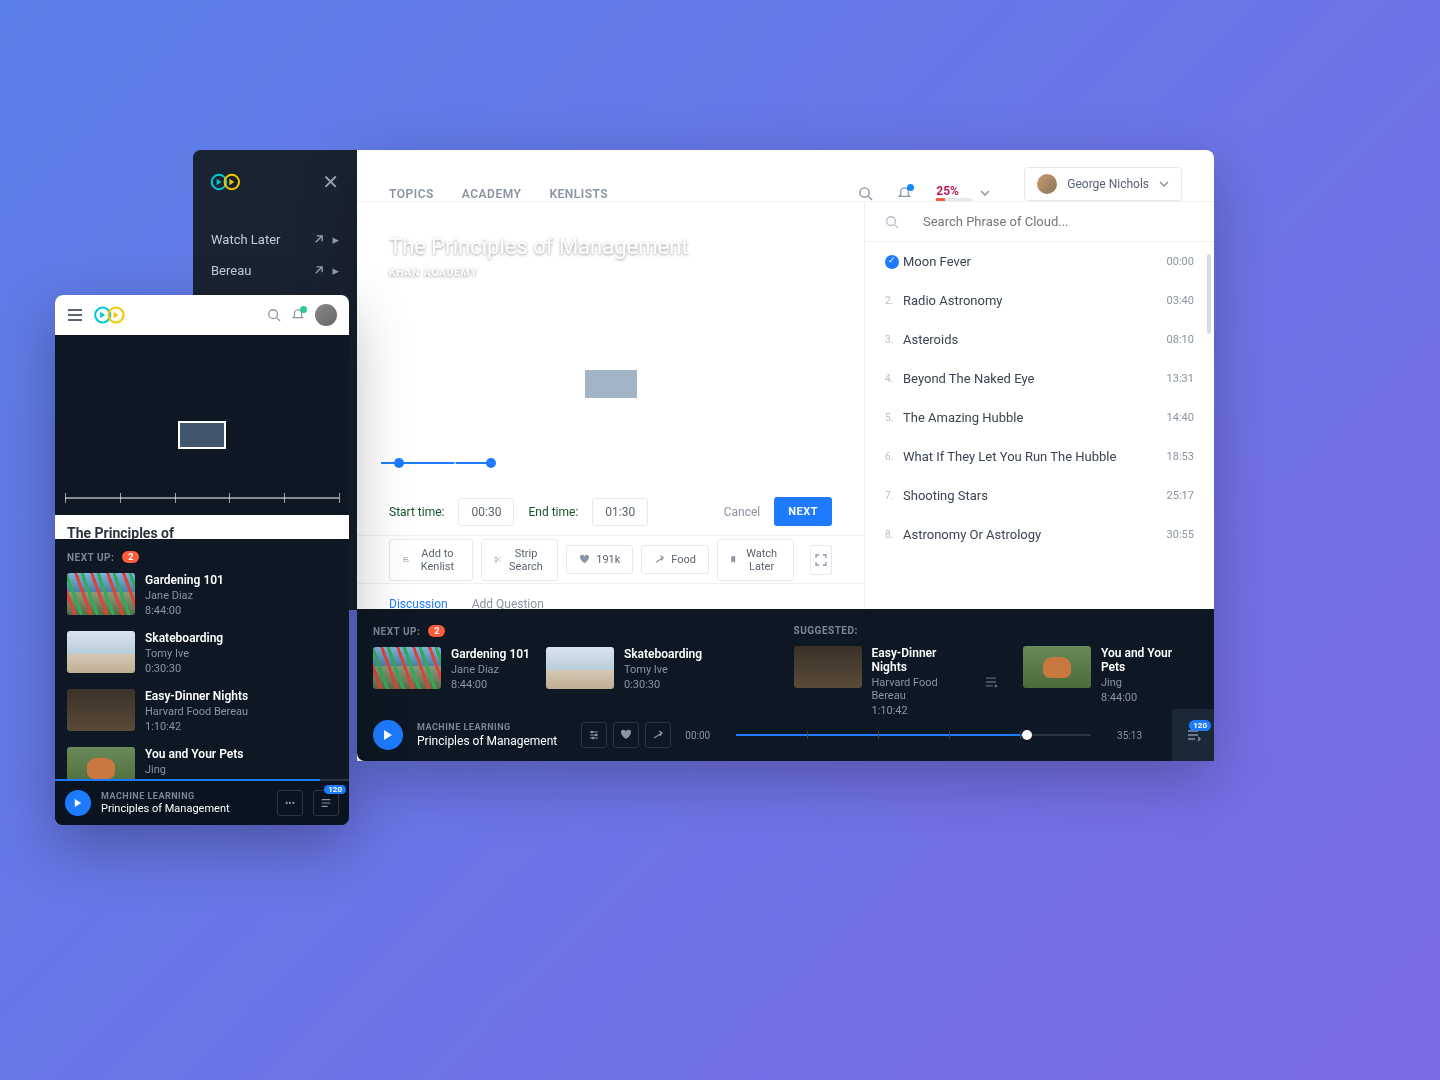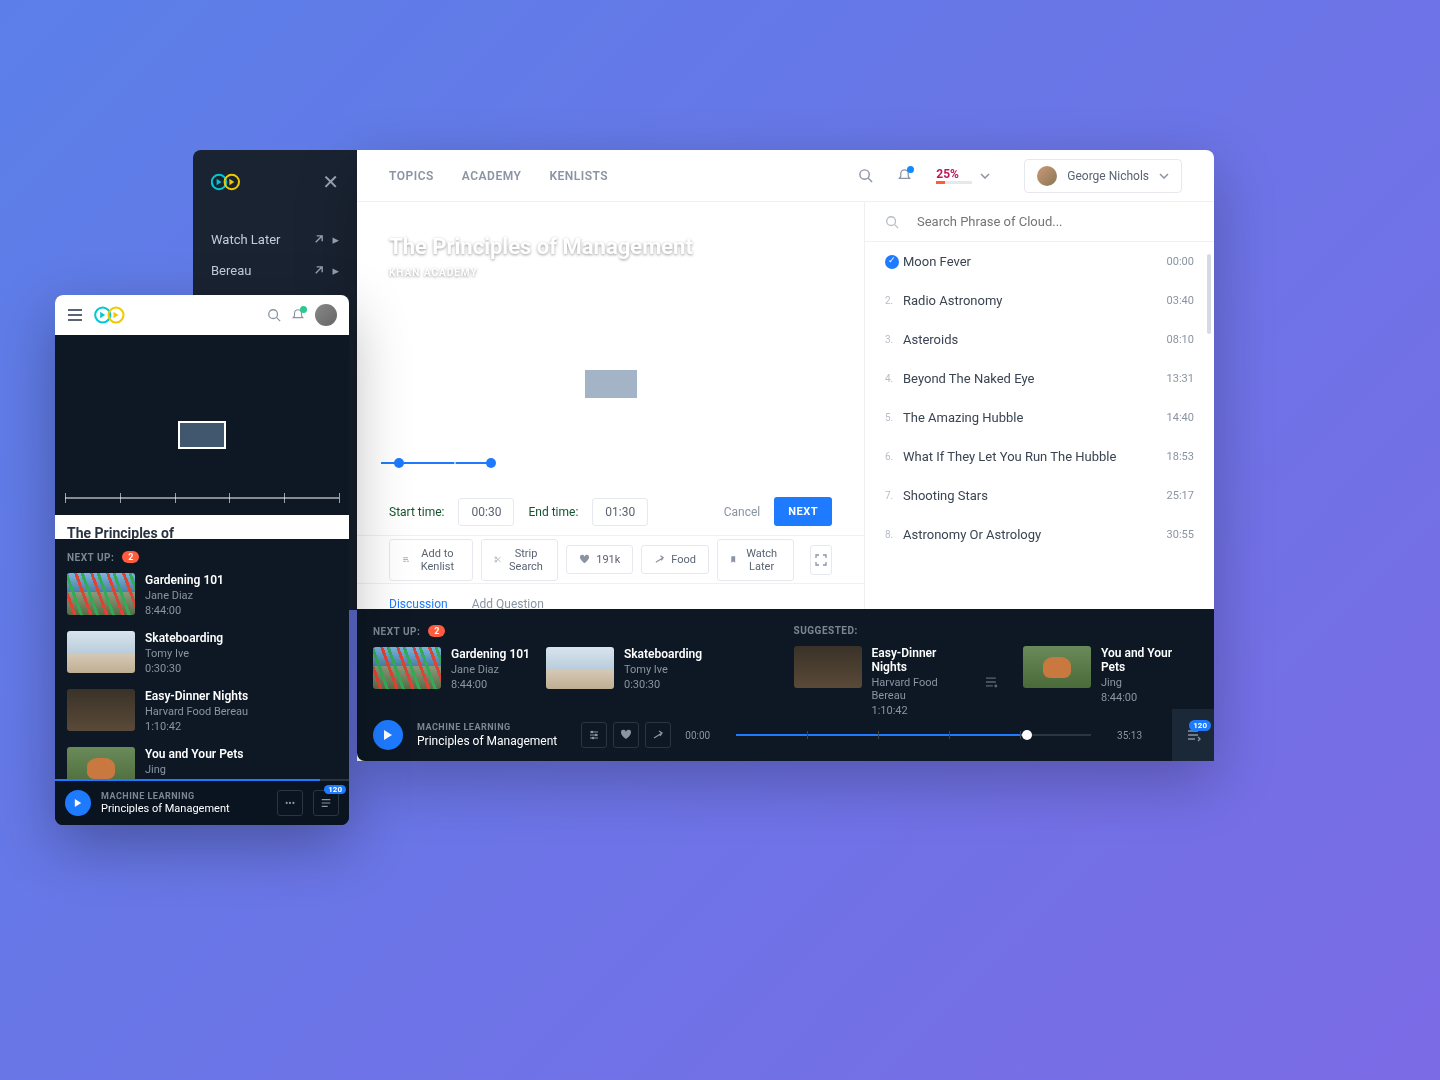--- a/index.html
+++ b/index.html
@@ -8,40 +8,40 @@
 
 .sidebar-panel{position:absolute;left:193px;top:150px;width:164px;height:460px;background:#1a2332;border-radius:8px 0 0 0;padding:20px 18px}
 .sidebar-panel .logo-row{display:flex;align-items:center;justify-content:space-between;margin-bottom:30px}
 .sidebar-panel .dd-logo{width:32px;height:20px}
 .sidebar-panel .close-x{color:#9ba5b0;cursor:pointer;font-size:20px}
 .sidebar-menu-item{display:flex;align-items:center;justify-content:space-between;color:#c5cdd8;font-size:13px;padding:8px 0;cursor:pointer}
 .sidebar-menu-item .ic{display:flex;align-items:center;gap:8px}
 
 
 .desktop-window{position:absolute;left:357px;top:150px;width:857px;height:611px;background:#fff;border-radius:0 8px 0 0;overflow:hidden;box-shadow:0 20px 60px rgba(0,0,0,0.25)}
-.topbar{height:52px;display:flex;align-items:center;padding:0 32px;border-bottom:1px solid #eef1f4}
+.topbar{height:52px;display:flex;align-items:flex-end;padding:0 32px;border-bottom:1px solid #eef1f4}
 .topbar .nav-links{display:flex;gap:28px}
 .topbar .nav-links a{color:#8a94a2;font-size:12px;font-weight:600;letter-spacing:0.5px;text-decoration:none;cursor:pointer}
 .topbar .spacer{flex:1}
 .topbar .search-ic{color:#8a94a2;margin-right:24px;cursor:pointer}
 .topbar .bell{position:relative;color:#8a94a2;margin-right:24px;cursor:pointer}
 .topbar .bell .dot{position:absolute;top:-2px;right:-2px;width:7px;height:7px;background:#0d8cff;border-radius:50%}
 .topbar .pct-wrap{display:flex;align-items:center;gap:8px;margin-right:20px}
 .topbar .pct{color:#be185d;font-size:12px;font-weight:700}
 .topbar .pct-bar{width:36px;height:3px;background:#e5e9ee;position:relative}
 .topbar .pct-bar::before{content:'';position:absolute;left:0;top:0;width:25%;height:100%;background:#ff5c3e}
 .topbar .chev{color:#8a94a2;cursor:pointer}
 .topbar .user-drop{display:flex;align-items:center;gap:10px;border:1px solid #e5e9ee;border-radius:4px;padding:6px 12px;margin-left:14px;cursor:pointer}
 .topbar .user-drop .av{width:20px;height:20px;border-radius:50%;background:linear-gradient(135deg,#c97 0%,#875 100%)}
 .topbar .user-drop .nm{font-size:12px;color:#5a6472}
 
 .main-split{display:flex;height:calc(100% - 52px)}
 .video-col{flex:1;display:flex;flex-direction:column}
 .hero{height:286px;position:relative;display:flex;flex-direction:column;justify-content:flex-start;padding:32px}
-.hero h1{color:#fff;font-size:22px;font-weight:700;text-shadow:0 1px 3px rgba(0,0,0,0.4)}
+.hero h1{color:#fff;font-size:22px;font-weight:400;text-shadow:0 1px 3px rgba(0,0,0,0.4)}
 .hero .src{color:#fff;font-size:10px;font-weight:700;letter-spacing:1px;margin-top:8px;text-shadow:0 1px 3px rgba(0,0,0,0.4)}
 
 
 .hero-bg{position:absolute;inset:0;z-index:-1}
 .sky{position:absolute;inset:0;background:linear-gradient(180deg,#a8c5e0 0%,#c8d9e8 50%,#d4e1ec 100%)}
 .sea{position:absolute;left:0;right:0;top:55%;height:15%;background:linear-gradient(180deg,#5c8aad 0%,#6b94b3 100%)}
 .land{position:absolute;left:0;right:0;bottom:0;height:35%;background:linear-gradient(180deg,#8a9070 0%,#6b7255 40%,#5a5f48 100%)}
 .palm{position:absolute;left:-8%;top:-10%;width:42%;height:110%;background:radial-gradient(ellipse 60% 50% at 50% 40%,#3d3528 0%,#2a2419 50%,#1a1610 100%);border-radius:50% 50% 40% 40%}
 .palm::before{content:'';position:absolute;inset:8%;background:repeating-conic-gradient(from 0deg,#4a3f2e 0deg 12deg,#2d2518 12deg 24deg);border-radius:50%;opacity:0.6}
 
@@ -66,21 +66,21 @@
 .disc-bar{height:40px;display:flex;align-items:center;padding:0 32px;gap:24px}
 .disc-bar a{font-size:12px;color:#1e7bff;cursor:pointer}
 .disc-bar a.mute{color:#8a94a2}
 
 
 .toc-col{width:350px;border-left:1px solid #eef1f4;display:flex;flex-direction:column}
 .toc-tabs{display:flex;padding:0 20px;height:46px;align-items:center;gap:20px;border-bottom:1px solid #eef1f4}
 .toc-tabs a{font-size:12px;color:#8a94a2;cursor:pointer;padding-bottom:14px;margin-bottom:-14px}
 .toc-tabs a.act{color:#0d8cff;border-bottom:2px solid #0d8cff}
 .toc-tabs .gdot{width:6px;height:6px;background:#2bc98e;border-radius:50%;display:inline-block;margin-left:2px;vertical-align:middle}
-.toc-search{display:flex;align-items:center;gap:18px;padding:12px 20px;border-bottom:1px solid #eef1f4}
+.toc-search{display:flex;align-items:center;gap:24px;padding:12px 20px;border-bottom:1px solid #eef1f4}
 .toc-search input{border:none;outline:none;font-size:13px;flex:1}
 .toc-scroll{flex:1;overflow-y:auto;position:relative}
 .toc-item{display:flex;align-items:center;padding:12px 20px;cursor:pointer}
 .toc-item .num{color:#b5bdc7;font-size:10px;width:18px}
 .toc-item .check{width:14px;height:14px;background:#1e7bff;border-radius:50%;margin-right:4px;position:relative}
 .toc-item .check::after{content:'✓';color:#fff;font-size:9px;position:absolute;left:3px;top:0}
 .toc-item .tt{flex:1;font-size:13px;color:#3a4452}
 .toc-item .tm{font-size:11px;color:#8a94a2}
 .toc-scrollbar{position:absolute;right:3px;top:12px;width:4px;height:80px;background:#d5dbe2;border-radius:2px}
 

